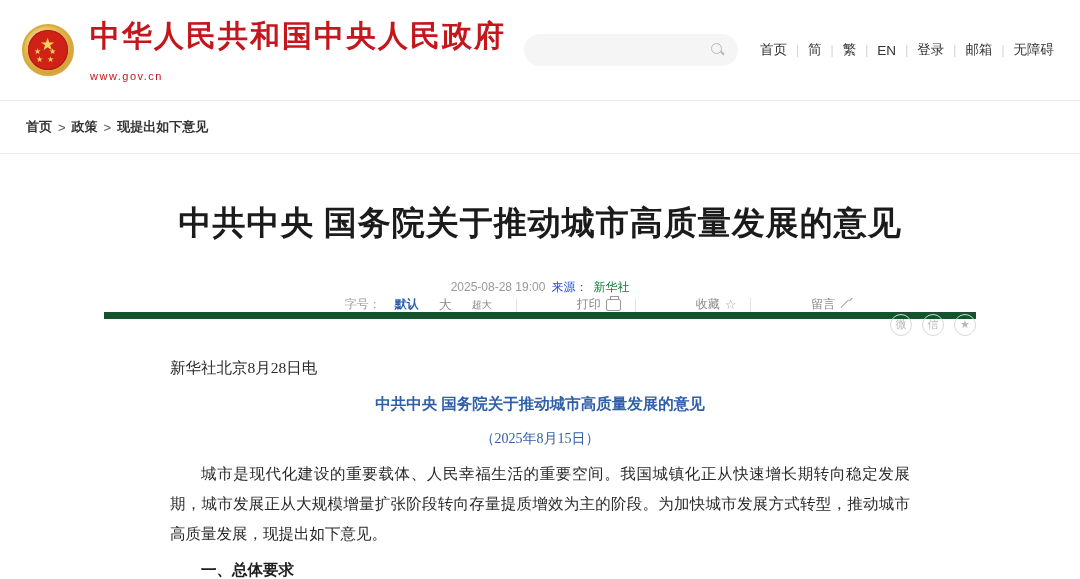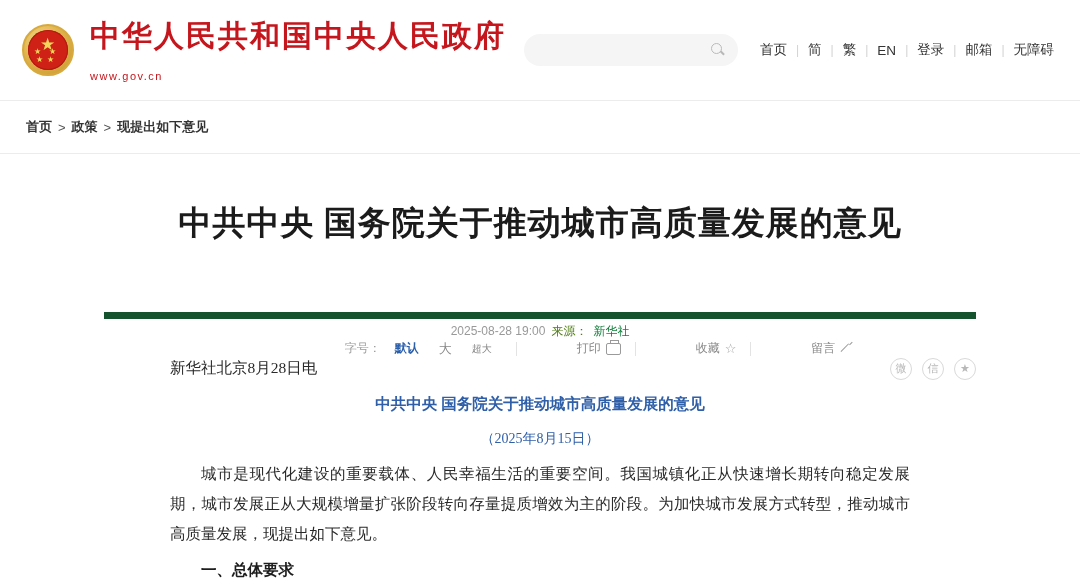--- a/index.html
+++ b/index.html
@@ -182,21 +182,21 @@
     height: 40px;
     display: flex;
     align-items: center;
     border-bottom: 7px solid #14532d;
     font-size: 12px;
     color: #999;
     padding-bottom: 6px;
     flex-direction: column;
   }
   .meta-left { display: flex; align-items: baseline; gap: 6px; }
-  .meta-left .src-label { color: #4d7c0f; margin-top: 44px; }
+  .meta-left .src-label { color: #1d4ed8; }
   .meta-left .src-name { color: #15803d; }
 
   .meta-center {
     margin-left: 118px;
     display: flex;
     align-items: center;
     color: #888;
   }
   .fs-label { color: #999; margin-right: 4px; }
   .fs-opt { color: #888; margin: 0 10px; }

